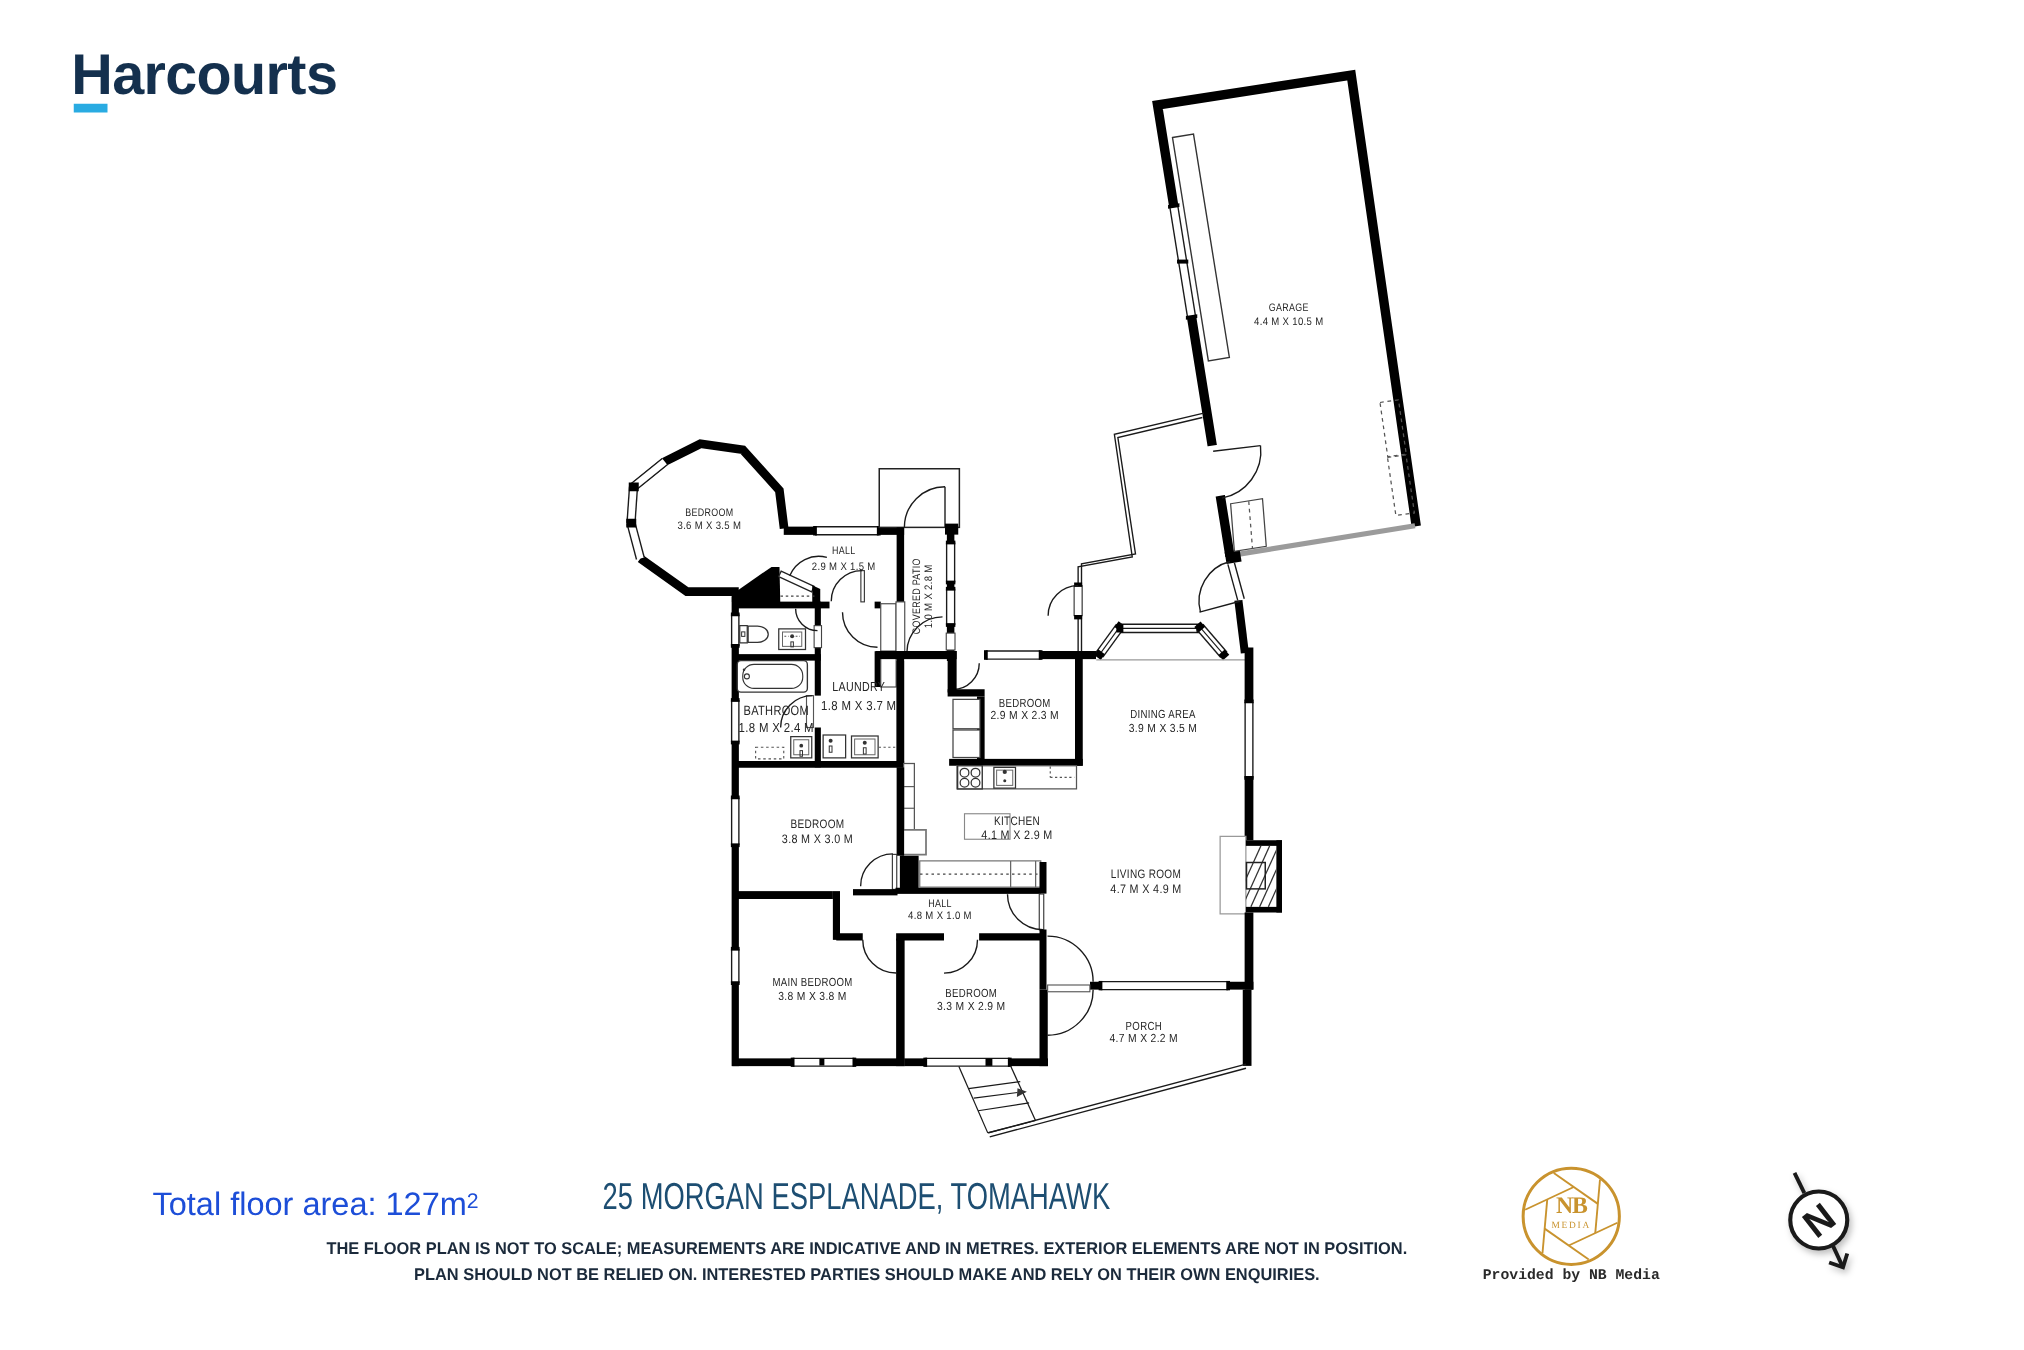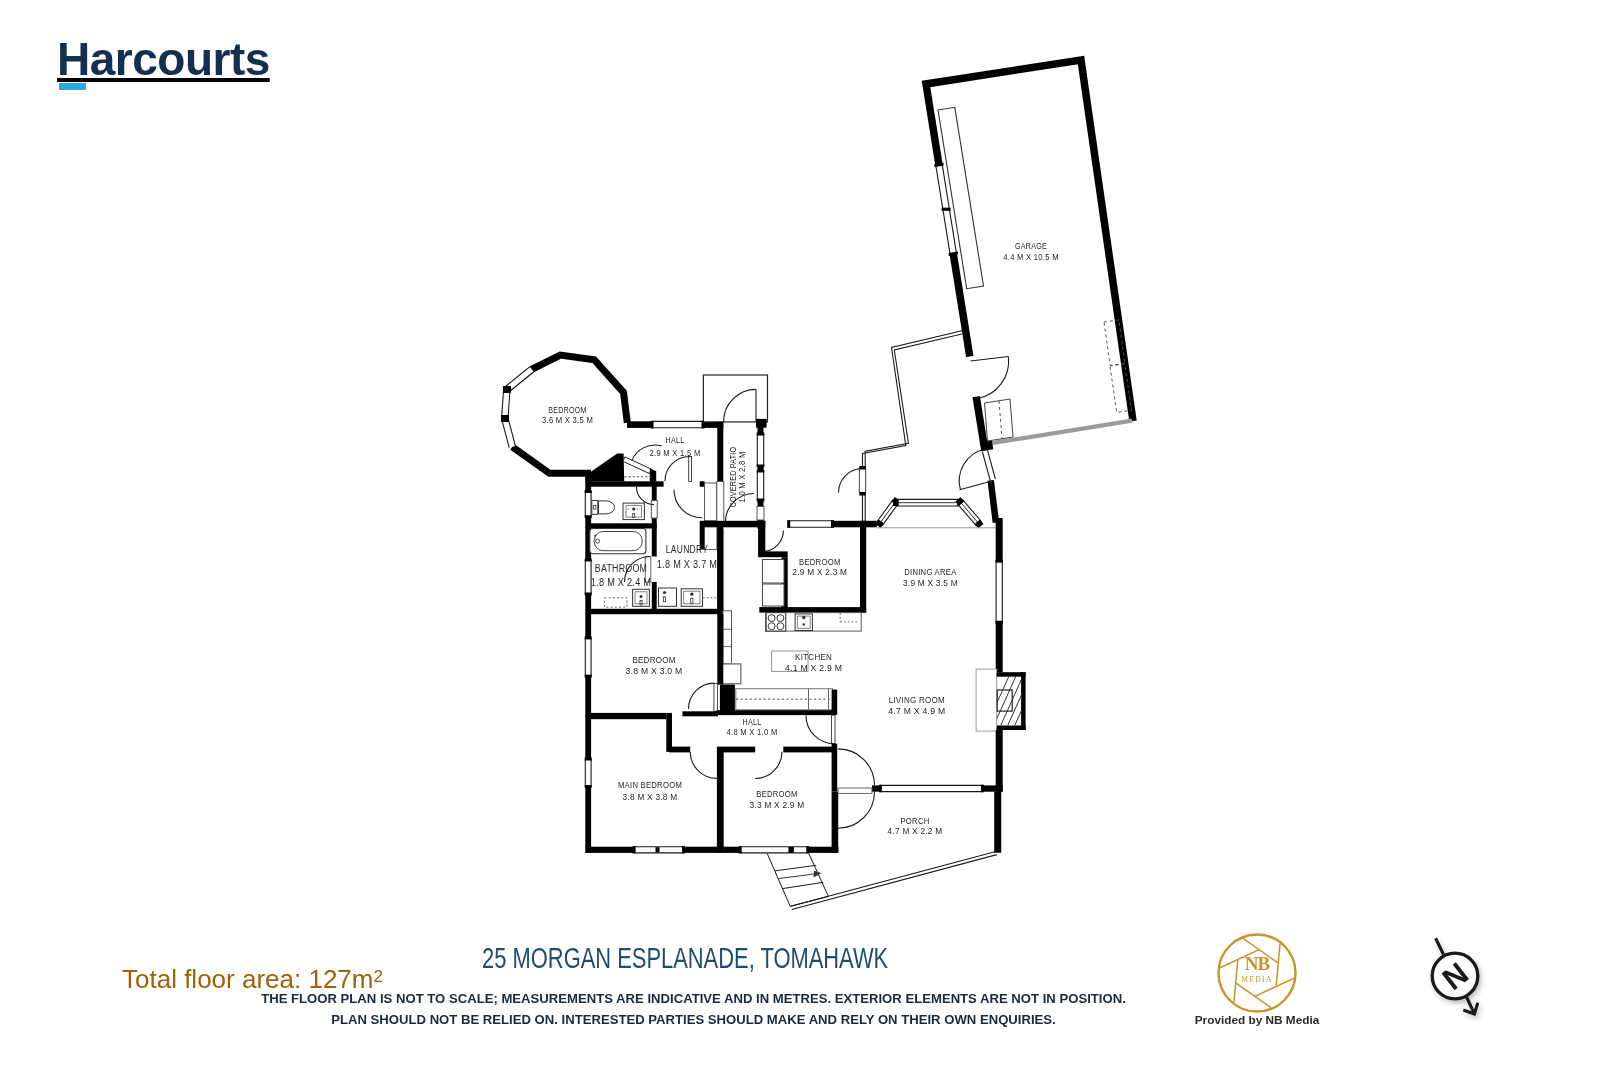--- a/index.html
+++ b/index.html
@@ -2,21 +2,21 @@
 <html><head>
 <meta charset="utf-8">
 <style>
   html,body{margin:0;padding:0;background:#fff;width:1619px;height:1080px;overflow:hidden;}
   body{font-family:"Liberation Sans",sans-serif;position:relative;}
   .abs{position:absolute;}
 </style>
 </head>
 <body>
 
-<div class="abs" style="left:57px;top:32px;text-decoration:underline;">
+<div class="abs" style="left:57px;top:32px;">
   <div style="font-size:46px;font-weight:bold;color:#14304e;letter-spacing:-0.5px;">Harcourts</div>
 
   <div style="width:27px;height:7px;background:#29abe2;margin-top:-3px;margin-left:2px;"></div>
 </div>
 
 <svg class="abs" style="left:0;top:0;" width="1619" height="1080" viewBox="0 0 1619 1080">
 <defs>
   <clipPath id="fpclip">
         <rect x="996.7" y="676.7" width="24.4" height="48.8"></rect>
       </clipPath>
@@ -515,21 +515,21 @@
 
 <line x1="767.1" y1="853.2" x2="790.2" y2="906.3" stroke="#1a1a1a" stroke-width="1"></line>
     <line x1="808.7" y1="853.2" x2="828.4" y2="896.4" stroke="#1a1a1a" stroke-width="1"></line>
     <line x1="790.2" y1="906.3" x2="828.4" y2="896.4" stroke="#1a1a1a" stroke-width="1"></line>
     <line x1="774.8" y1="870.9" x2="816.2" y2="865.3" stroke="#1a1a1a" stroke-width="1"></line>
     <line x1="782.5" y1="888.6" x2="823.3" y2="882.3" stroke="#1a1a1a" stroke-width="1"></line>
     <line x1="779" y1="878.5" x2="814" y2="874" stroke="#1a1a1a" stroke-width="0.9"></line>
     <polygon points="814,870.5 821.5,873.3 813.5,877.5" fill="#333"></polygon>
 </svg>
 
-<div class="abs" style="left:122px;top:947.5px;font-size:26px;color:#a16207;margin-top:16px;">Total floor area: 127m<span style="font-size:17px;vertical-align:6px;">2</span></div>
+<div class="abs" style="left:122px;top:947.5px;font-size:26px;color:#1d4ed8;">Total floor area: 127m<span style="font-size:17px;vertical-align:6px;">2</span></div>
 
 <div class="abs" style="left:0;top:941px;width:1370px;text-align:center;">
   <div style="display:inline-block;font-size:30px;color:#1d4e72;transform:scaleX(0.73);transform-origin:center;white-space:nowrap;">25 MORGAN ESPLANADE, TOMAHAWK</div>
 </div>
 
 <div class="abs" style="left:0;top:991px;width:1387px;text-align:center;font-size:13.6px;font-weight:bold;color:#1b2a3b;transform:scaleX(0.965);transform-origin:50% 50%;">THE FLOOR PLAN IS NOT TO SCALE; MEASUREMENTS ARE INDICATIVE AND IN METRES. EXTERIOR ELEMENTS ARE NOT IN POSITION.</div>
 
 <div class="abs" style="left:0;top:1012px;width:1387px;text-align:center;font-size:13.6px;font-weight:bold;color:#1b2a3b;transform:scaleX(0.965);transform-origin:50% 50%;">PLAN SHOULD NOT BE RELIED ON. INTERESTED PARTIES SHOULD MAKE AND RELY ON THEIR OWN ENQUIRIES.</div>
 
 <svg class="abs" style="left:1216px;top:932px;" width="82" height="82" viewBox="0 0 82 82">
@@ -539,21 +539,21 @@
     <line x1="55.0" y1="75.6" x2="19.7" y2="50.9"></line>
     <line x1="18.0" y1="70.4" x2="21.8" y2="27.5"></line>
     <line x1="4.1" y1="35.8" x2="43.0" y2="17.6"></line>
     <line x1="27.0" y1="6.4" x2="62.3" y2="31.1"></line>
     <line x1="64.0" y1="11.6" x2="60.2" y2="54.5"></line>
   </g>
   <text x="41" y="38" font-size="19" font-weight="bold" letter-spacing="-1" fill="#c9932e" text-anchor="middle" font-family="Liberation Serif,serif">NB</text>
   <text x="41" y="50" font-size="7.5" letter-spacing="1.4" fill="#c9932e" text-anchor="middle" font-family="Liberation Serif,serif">MEDIA</text>
 </svg>
 
-<div class="abs" style="left:1157px;top:1013px;width:200px;text-align:center;font-size:11.8px;font-weight:bold;color:#2a2a2a;white-space:nowrap;">Provided by NB Media</div>
+<div class="abs" style="left:1157px;top:1013px;width:200px;text-align:center;font-size:11.8px;font-weight:bold;color:#2a2a2a;white-space:nowrap;font-family:Liberation Mono, monospace;">Provided by NB Media</div>
 
 <svg class="abs" style="left:1420px;top:925px;" width="80" height="105" viewBox="0 0 80 105">
   <g filter="drop-shadow(2.5px 3.5px 2.5px #00000040)">
   <circle cx="35" cy="51" r="22.8" fill="#fff" stroke="#1a1a1a" stroke-width="3.3"></circle>
   <line x1="15.6" y1="13.3" x2="23.5" y2="29.5" stroke="#1a1a1a" stroke-width="3.1"></line>
   <line x1="46.3" y1="71.5" x2="54.4" y2="88.9" stroke="#1a1a1a" stroke-width="3.1"></line>
   <path d="M43.3,85 L54.4,88.9 L57.8,77.8" fill="none" stroke="#1a1a1a" stroke-width="3.1"></path>
   <text x="35" y="62" font-size="31" font-weight="bold" fill="#1a1a1a" text-anchor="middle" font-family="Liberation Sans,sans-serif" transform="rotate(-38 35 51)">N</text>
   </g>
 </svg>

